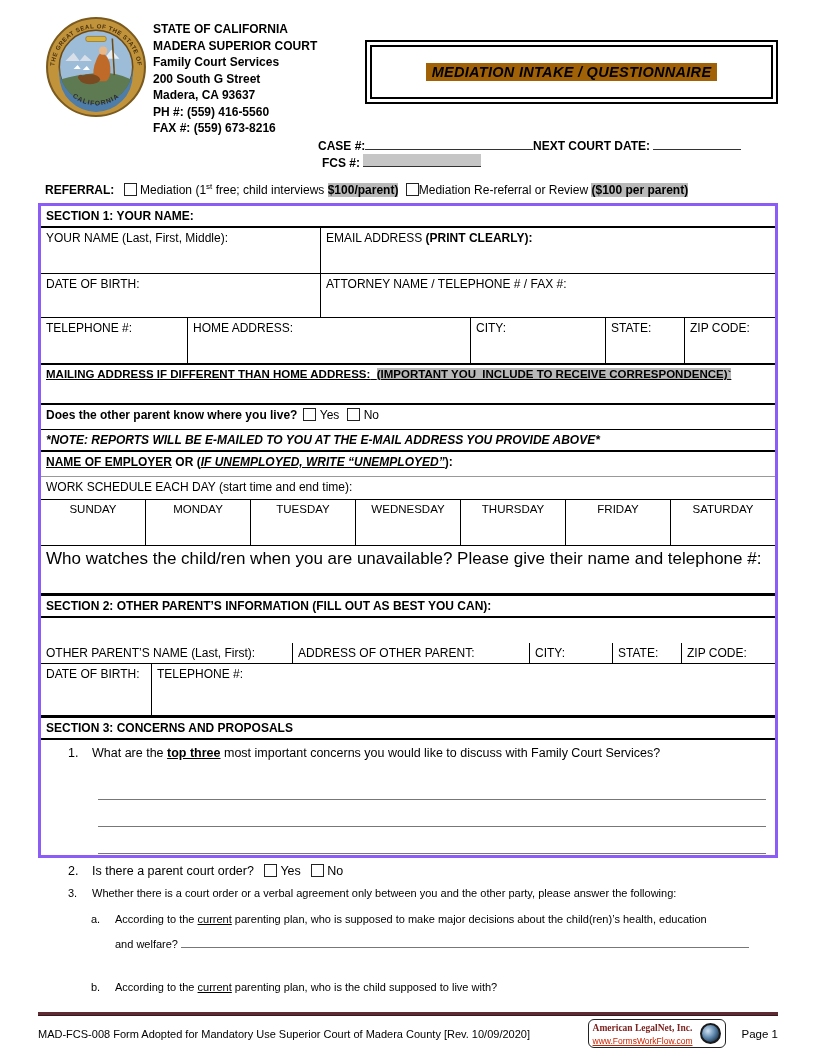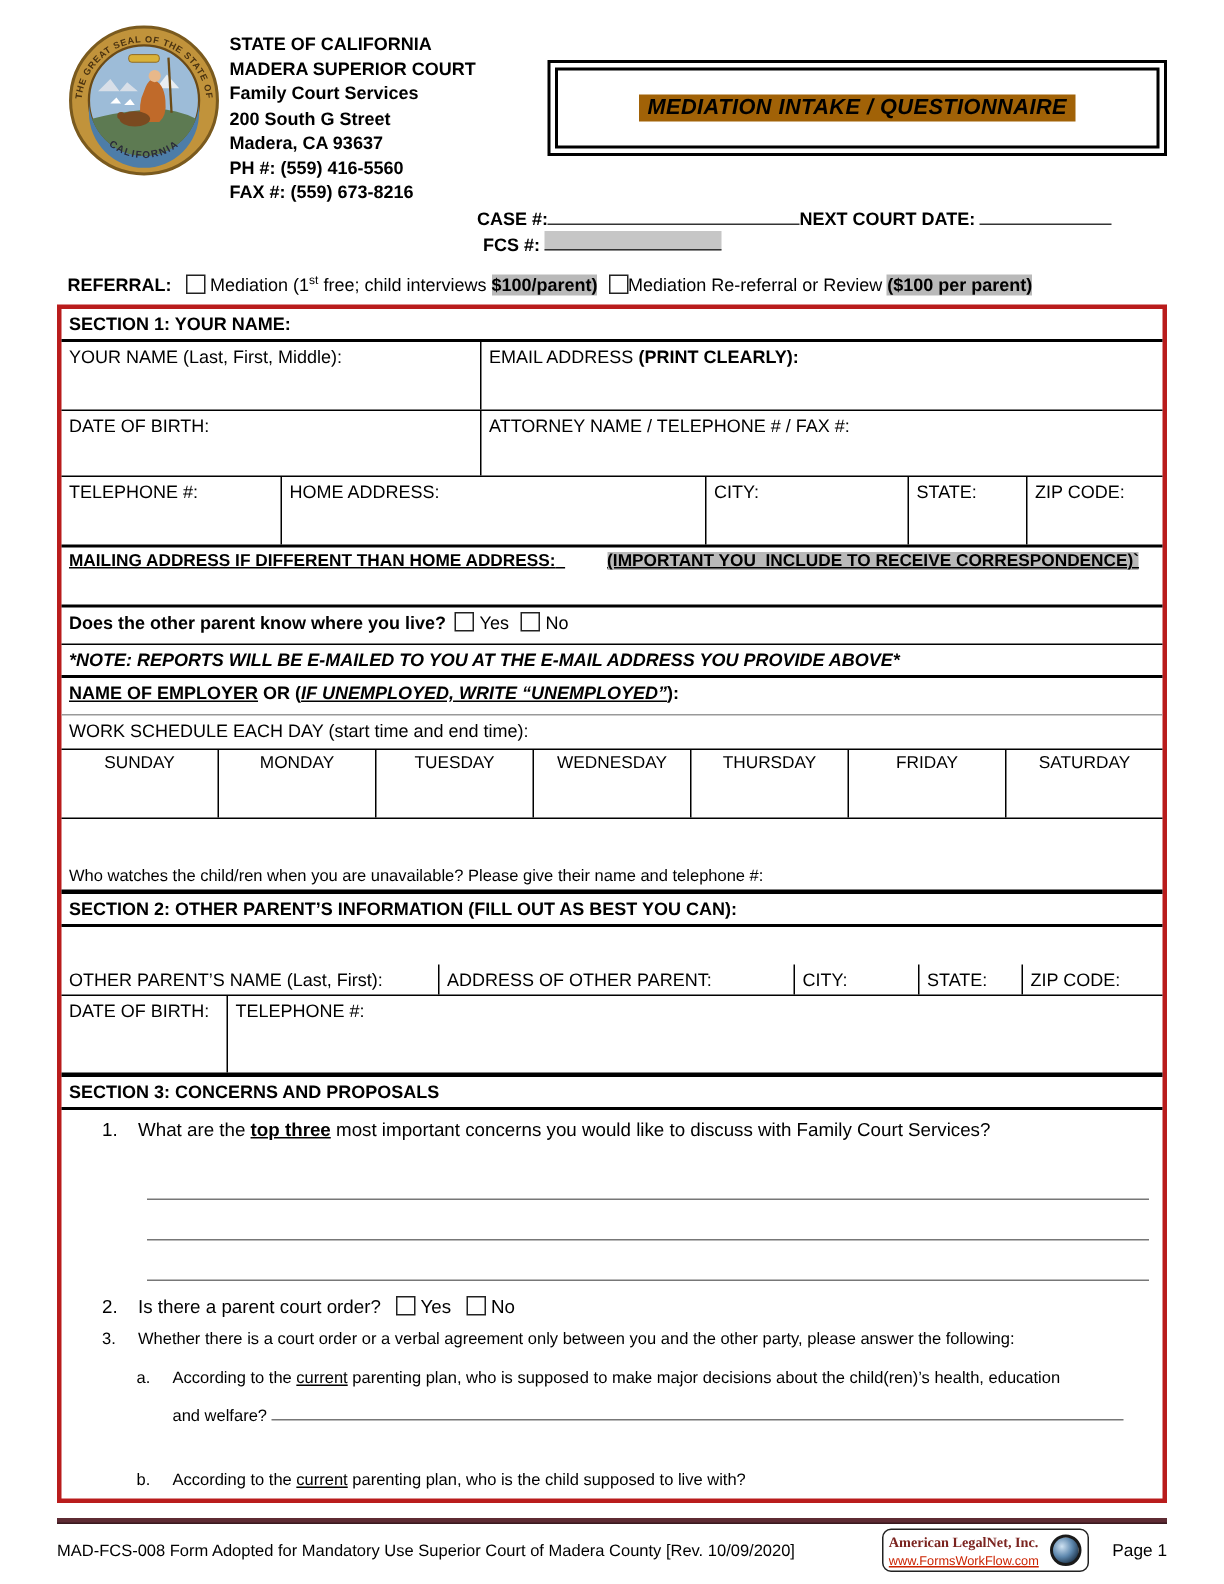--- a/index.html
+++ b/index.html
@@ -14,32 +14,32 @@
   .title-text { font-size:14.5px; font-weight:bold; font-style:italic; background:#a16207; padding:1px 6px; letter-spacing:.3px; }
   .hline { position:absolute; font-size:12px; font-weight:bold; white-space:nowrap;text-align:center; }
   .blank { display:inline-block; border-bottom:1px solid #333; height:13px; vertical-align:baseline; }
   .blank.gray { background:#c6c6c6; }
   .referral { position:absolute; left:45px; top:182px; width:750px; font-size:12px; white-space:nowrap; }
   .cb { width:13px; height:13px; border:1.5px solid #222; display:inline-block; vertical-align:-2px; background:#fff; }
   .hl { background:#b9b9b9; }
   b.money { font-weight:bold; }
 
   
-  .mainbox { position:absolute; left:38px; top:203px; width:740px; height:799px; border:3px solid #b91c1c; display:flex; flex-direction:column; background:#fff; }
+  .mainbox { position:absolute; left:38px; top:203px; width:740px; height:655px; border:3px solid #8b5cf6; display:flex; flex-direction:column; background:#fff; }
   .row { display:flex; border-bottom:1px solid #000; flex-shrink:0; }
   .bb2 { border-bottom-width:2px; }
   .bb3 { border-bottom-width:3px; }
   .bbgray { border-bottom-color:#999; }
   .sechead { font-weight:bold; font-size:12px; padding:3px 5px; height:22px; }
   .cell { border-right:1px solid #000; padding:3px 5px; font-size:12px; overflow:hidden; }
   .cell:last-child { border-right:none; flex:1; }
   .plain { padding:3px 5px; font-size:12px; }
   .daycell { border-right:1px solid #000; flex:1; text-align:center; font-size:11.5px; padding-top:3px; }
   .daycell:last-child { border-right:none; }
-  .prewrap { white-space:pre-wrap;margin-left:28px; }
+  .prewrap { white-space:pre-wrap; }
 
   
   .s3body { flex:1; font-size:12.5px; position:relative; }
   .qrow { padding-left:27px; display:flex; }
   .qnum { width:24px; flex-shrink:0; }
   .wline { margin-left:57px; width:668px; height:27px; border-bottom:1px solid #777; }
   .small { font-size:11px; }
   .subrow { padding-left:50px; display:flex; }
   .subnum { width:24px; flex-shrink:0; }
 
@@ -169,21 +169,21 @@
     <div class="row" style="height:46px;">
       <div class="daycell"><span>SUNDAY</span></div>
       <div class="daycell"><span>MONDAY</span></div>
       <div class="daycell"><span>TUESDAY</span></div>
       <div class="daycell"><span>WEDNESDAY</span></div>
       <div class="daycell"><span>THURSDAY</span></div>
       <div class="daycell"><span>FRIDAY</span></div>
       <div class="daycell"><span>SATURDAY</span></div>
     </div>
 
-    <div class="row bb3 plain" style="height:50px; font-size:11px;align-items:flex-end;">
+    <div class="row bb3 plain" style="height:50px; font-size:17px;">
       <span>Who watches the child/ren when you are unavailable? Please give their name and telephone #:</span>
     </div>
 
     <div class="row bb2 sechead" style="height:22px;">
       <span>SECTION 2: OTHER PARENT’S INFORMATION (FILL OUT AS BEST YOU CAN):</span>
     </div>
 
     <div class="row" style="height:46px;align-items:flex-end;">
       <div class="cell" style="width:252px;"><span>OTHER PARENT’S NAME (Last, First):</span></div>
       <div class="cell" style="width:237px;"><span>ADDRESS OF OTHER PARENT:</span></div>

